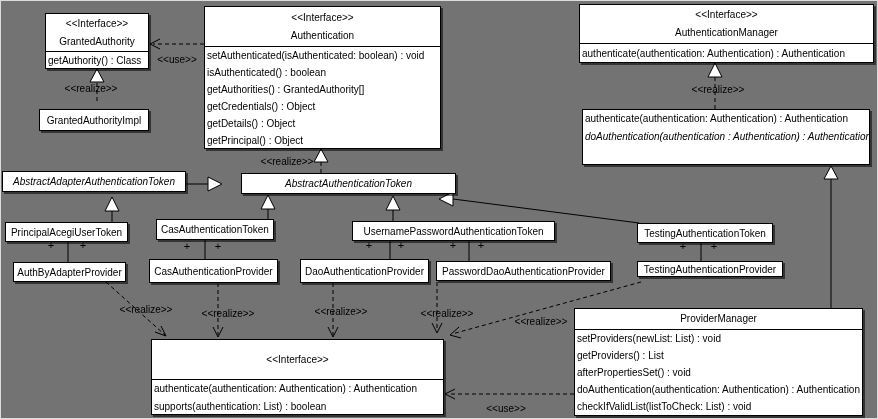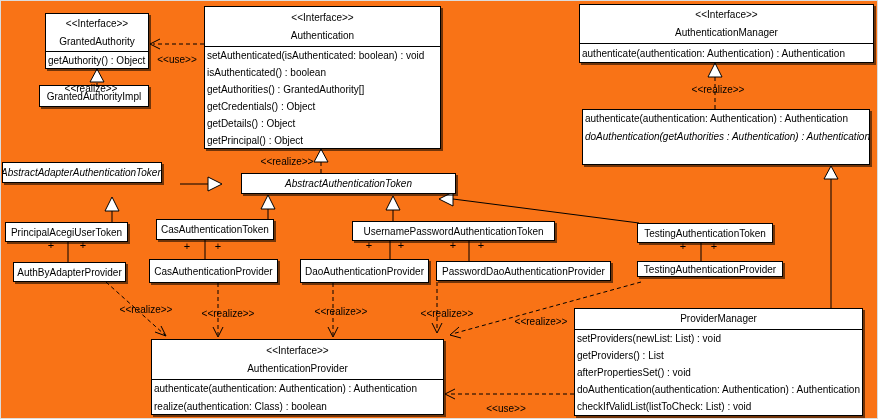--- a/index.html
+++ b/index.html
@@ -1,17 +1,17 @@
 <!DOCTYPE html>
 <html><head>
 <meta charset="utf-8">
 <style>
   html,body{margin:0;padding:0;background:#e8e8e8;}
   .canvas{
-    position:relative;width:878px;height:419px;background:#f97316;
+    position:relative;width:878px;height:419px;background:#737373;
     font-family:"Liberation Sans",sans-serif;font-size:10px;color:#000;
     overflow:hidden;border:1px solid #dcdcdc;box-sizing:border-box;
   }
   svg.wires{position:absolute;left:0;top:0;}
   .box{
     position:absolute;background:#fff;border:1px solid #000;
     box-shadow:2px 2px 0 rgba(0,0,0,.55);box-sizing:border-box;overflow:hidden;
   }
   .hd{display:flex;flex-direction:column;justify-content:center;text-align:center;border-bottom:1px solid #000;overflow:hidden;}
   .hd div{line-height:18px;white-space:nowrap;}
@@ -83,25 +83,25 @@
       <polyline points="454,388 444,393 454,398"></polyline>
     </g>
   </svg>
 
   <div class="box" style="left:44px;top:12px;width:104px;height:56px">
     <div class="hd" style="height:37px">
       <div>&lt;&lt;Interface&gt;&gt;</div>
       <div>GrantedAuthority</div>
     </div>
     <div class="ms lh18">
-      <div class="m">getAuthority() : Object</div>
-    </div>
-  </div>
-
-  <div class="box one" style="left:38px;top:84px;width:110px;height:22px">
+      <div class="m">getAuthority() : Class</div>
+    </div>
+  </div>
+
+  <div class="box one" style="left:38px;top:108px;width:110px;height:22px">
     <span>GrantedAuthorityImpl</span>
   </div>
 
   <div class="box" style="left:203px;top:5px;width:237px;height:143px">
     <div class="hd" style="height:39px">
       <div>&lt;&lt;Interface&gt;&gt;</div>
       <div>Authentication</div>
     </div>
     <div class="ms">
       <div class="m">setAuthenticated(isAuthenticated: boolean) : void</div>
@@ -119,25 +119,25 @@
       <div>AuthenticationManager</div>
     </div>
     <div class="ms lh19">
       <div class="m">authenticate(authentication: Authentication) : Authentication</div>
     </div>
   </div>
 
   <div class="box" style="left:581px;top:108px;width:288px;height:56px">
     <div class="ms lh18">
       <div class="m">authenticate(authentication: Authentication) : Authentication</div>
-      <div class="m it">doAuthentication(getAuthorities : Authentication) : Authentication</div>
-    </div>
-  </div>
-
-  <div class="box one it" style="left:1px;top:161px;width:160px;height:21px">
+      <div class="m it">doAuthentication(authentication : Authentication) : Authentication</div>
+    </div>
+  </div>
+
+  <div class="box one it" style="left:1px;top:170px;width:184px;height:21px">
     <span>AbstractAdapterAuthenticationToken</span>
   </div>
 
   <div class="box one it" style="left:240px;top:172px;width:215px;height:21px">
     <span>AbstractAuthenticationToken</span>
   </div>
 
   <div class="box one" style="left:4px;top:221px;width:123px;height:20px">
     <span>PrincipalAcegiUserToken</span>
   </div>
@@ -170,25 +170,24 @@
     <span>PasswordDaoAuthenticationProvider</span>
   </div>
 
   <div class="box one" style="left:636px;top:260px;width:146px;height:16px">
     <span>TestingAuthenticationProvider</span>
   </div>
 
   <div class="box" style="left:150px;top:338px;width:293px;height:76px">
     <div class="hd" style="height:39px">
       <div>&lt;&lt;Interface&gt;&gt;</div>
-      <div>AuthenticationProvider</div>
     </div>
     <div class="ms lh18">
       <div class="m">authenticate(authentication: Authentication) : Authentication</div>
-      <div class="m">realize(authentication: Class) : boolean</div>
+      <div class="m">supports(authentication: List) : boolean</div>
     </div>
   </div>
 
   <div class="box" style="left:573px;top:307px;width:289px;height:108px">
     <div class="hd" style="height:20px">
       <div>ProviderManager</div>
     </div>
     <div class="ms">
       <div class="m">setProviders(newList: List) : void</div>
       <div class="m">getProviders() : List</div>

